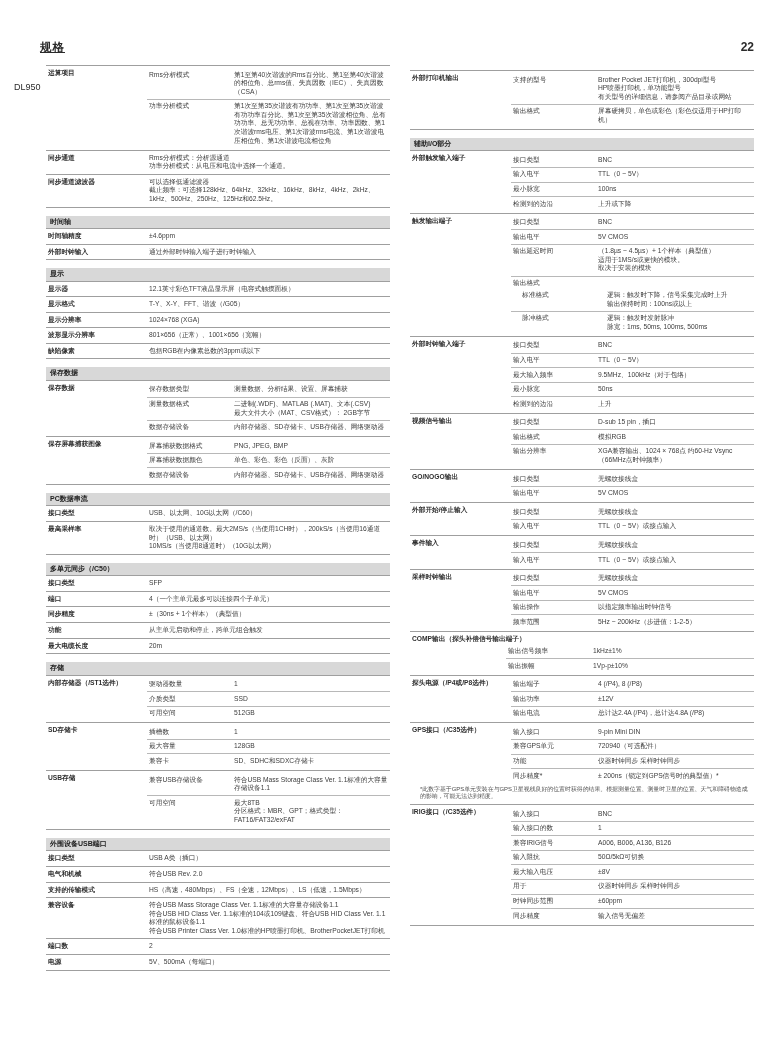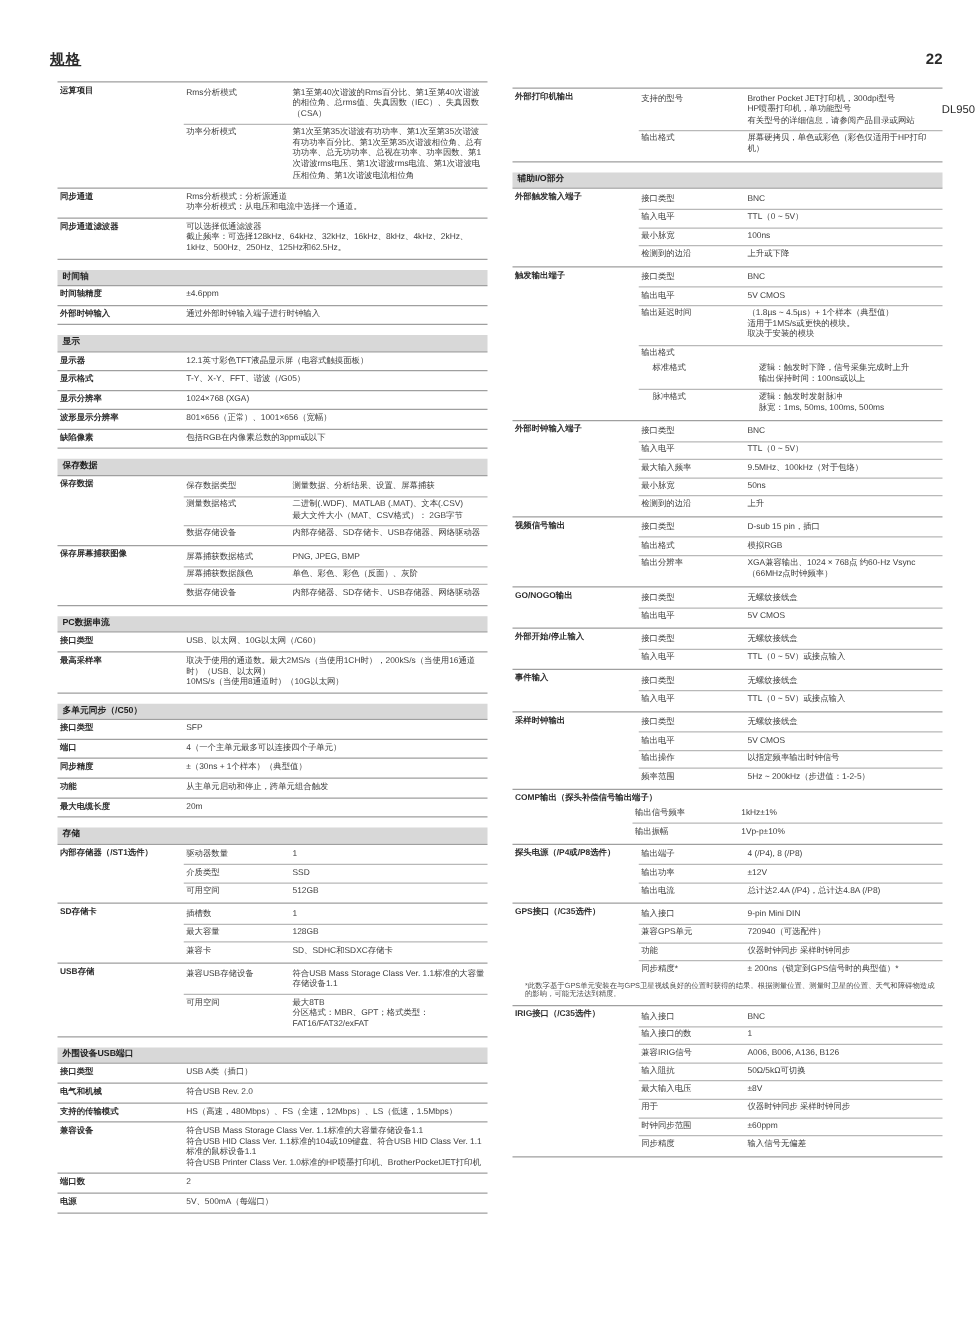--- a/index.html
+++ b/index.html
@@ -8,21 +8,21 @@
     font-family:"Liberation Sans","DejaVu Sans",sans-serif;
     color:#3c3c3c;
     -webkit-font-smoothing:antialiased;
   }
   .page{position:relative;width:780px;height:1058px;}
   .hdr{
     display:flex;justify-content:space-between;align-items:baseline;
     margin:40px 26px 10px 40px;
   }
   .hdr .title{font-size:11.5px;font-weight:bold;color:#2b2b2b;letter-spacing:1px;text-decoration:underline;}
-  .hdr .model{font-size:9px;color:#2b2b2b;position:absolute;left:2px;right:0;text-align:right;top:42px;}
+  .hdr .model{font-size:9px;color:#2b2b2b;position:absolute;left:14px;right:0;text-align:left;top:42px;}
   .hdr .pageno{font-size:12px;font-weight:bold;color:#2b2b2b;margin-left:16px;}
   .cols{display:flex;margin:0 26px 0 46px;gap:20px;}
   .col{width:344px;flex:none;font-size:6.7px;line-height:1.28;}
   .col.right{margin-top:5px;}
   .secbar{
     background:#d8d8d8;color:#222;font-weight:bold;font-size:7px;
     padding:2px 4px 1.5px 4px;margin-top:8px;
   }
   .tbl{border-bottom:1px solid #9f9f9f;}
   .row{display:flex;border-top:1px solid #9f9f9f;padding:2px 0;}

